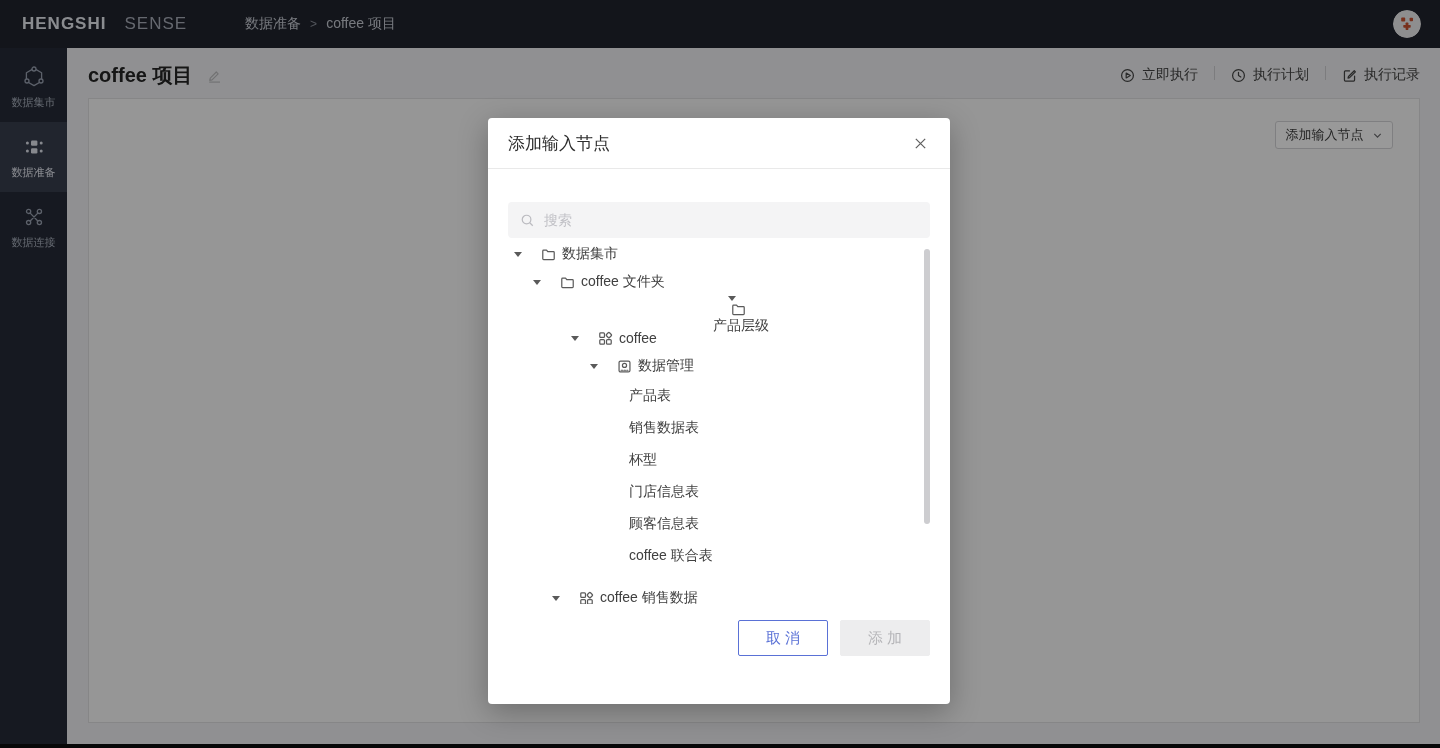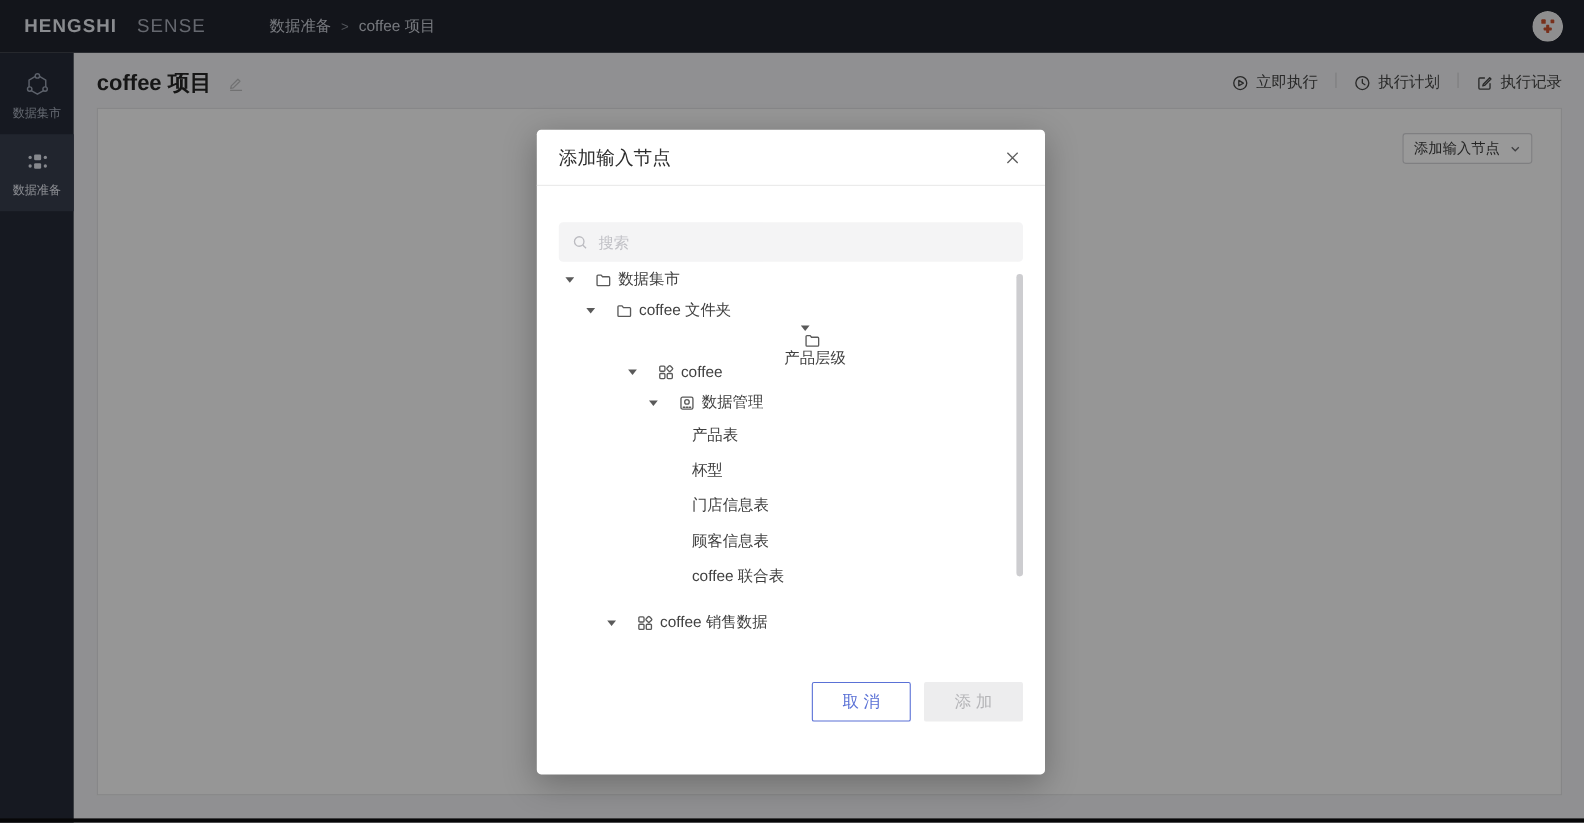--- a/index.html
+++ b/index.html
@@ -121,20 +121,32 @@
           <svg width="24" height="24" viewBox="0 0 24 24" fill="none" stroke-width="1.3" stroke-linecap="round" stroke-linejoin="round">
             <rect x="9" y="5.5" width="6.4" height="5.2" rx="1.2" fill="#dfe3ec" stroke="none"></rect>
             <rect x="9" y="13.3" width="6.4" height="5.2" rx="1.2" fill="#dfe3ec" stroke="none"></rect>
             <circle cx="5.4" cy="8.1" r="1.5" fill="#dfe3ec" stroke="none"></circle>
             <circle cx="19.2" cy="8.1" r="1.5" fill="#dfe3ec" stroke="none"></circle>
             <circle cx="5.4" cy="15.9" r="1.5" fill="#dfe3ec" stroke="none"></circle>
             <circle cx="19.2" cy="15.9" r="1.5" fill="#dfe3ec" stroke="none"></circle>
           </svg>
         </span>
         <span class="lbl">数据准备</span>
+      </div>
+      <div class="side-item">
+        <span style="display: flex;">
+          <svg width="24" height="24" viewBox="0 0 24 24" fill="none" stroke-width="1.3" stroke-linecap="round" stroke-linejoin="round">
+            <circle cx="6.6" cy="6.4" r="2.1"></circle>
+            <circle cx="17.4" cy="6.4" r="2.1"></circle>
+            <circle cx="6.6" cy="17.6" r="2.1"></circle>
+            <circle cx="17.4" cy="17.6" r="2.1"></circle>
+            <path d="M8.2 8.1l7.6 7.9M15.8 8.1l-7.6 7.9"></path>
+          </svg>
+        </span>
+        <span class="lbl">数据连接</span>
       </div>
     </div>
 
   <div class="content">
     <div class="page-title-row">
       <span class="page-title">coffee 项目</span>
       <span class="title-edit">
         <svg width="17" height="17" viewBox="0 0 16 16" fill="none" stroke="#bdbdbf" stroke-width="1.1">
           <path d="M4 10.4l5.7-5.7 1.7 1.7-5.7 5.7-2.2.5z" stroke-linejoin="round"></path>
           <path d="M3 14.2h10.2"></path>
@@ -266,20 +278,23 @@
                 <circle cx="8" cy="6.8" r="2.2"></circle>
                 <path d="M4.4 12h7.2" stroke-dasharray="1.6 1.4"></path>
               </svg>
             </span>
             <span>数据管理</span>
           </div>
           <div class="trow leaf-row" style="padding-left: 121px;">
             <span>产品表</span>
           </div>
           <div class="trow leaf-row" style="padding-left: 121px;">
+            <span>销售数据表</span>
+          </div>
+          <div class="trow leaf-row" style="padding-left: 121px;">
             <span>杯型</span>
           </div>
           <div class="trow leaf-row" style="padding-left: 121px;">
             <span>门店信息表</span>
           </div>
           <div class="trow leaf-row" style="padding-left: 121px;">
             <span>顾客信息表</span>
           </div>
           <div class="trow leaf-row" style="padding-left: 121px;">
             <span>coffee 联合表</span>

